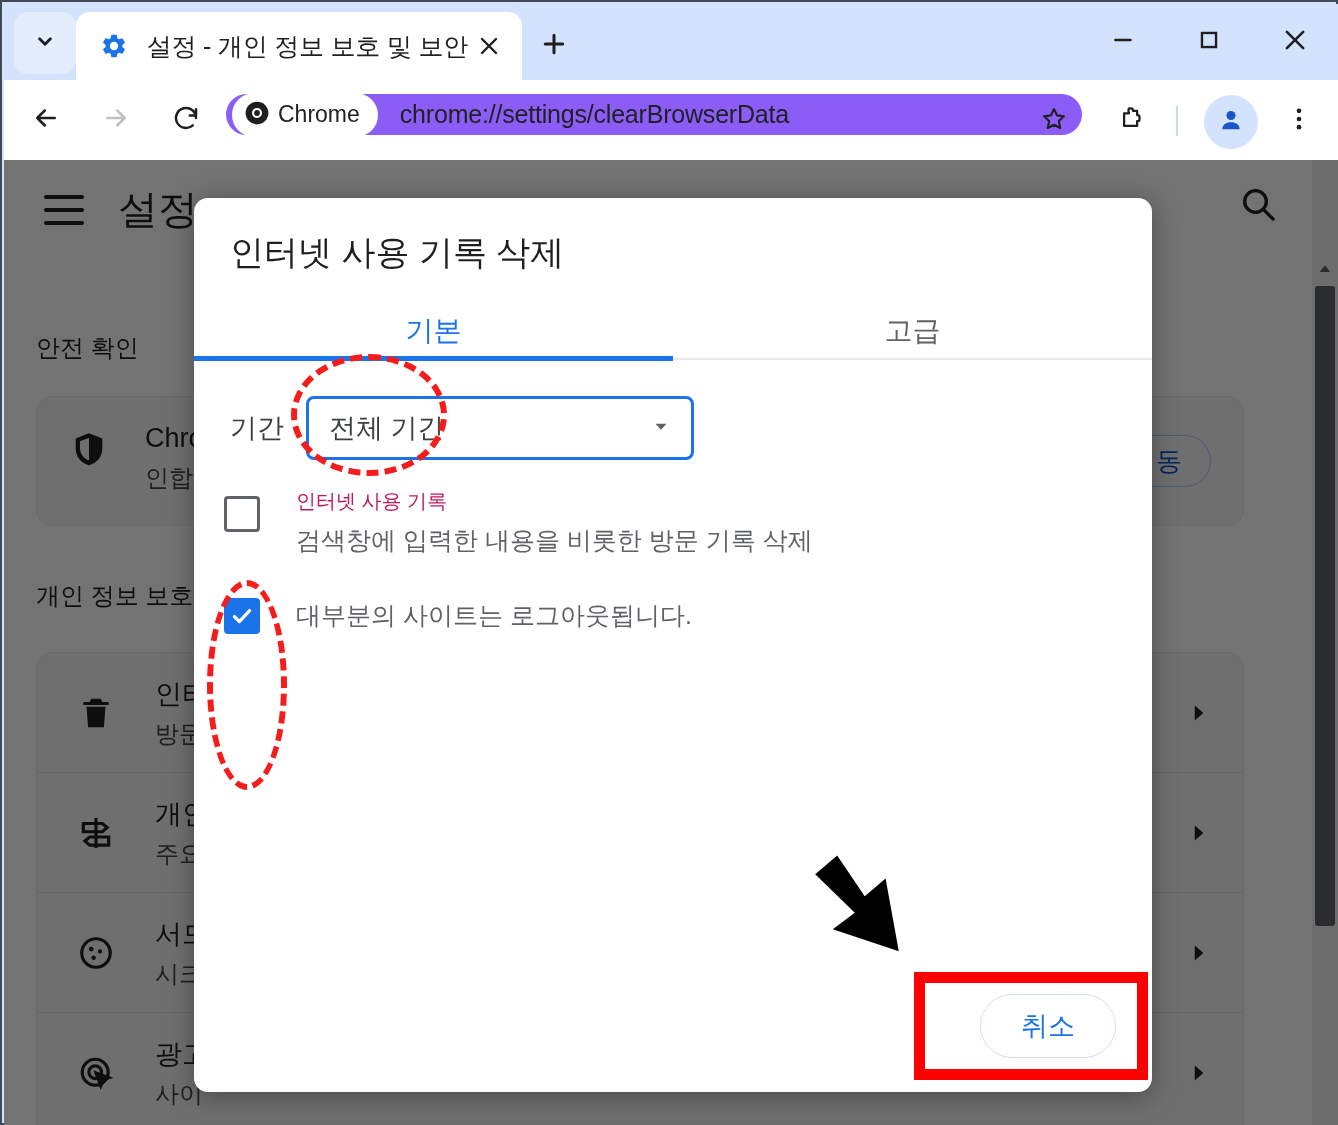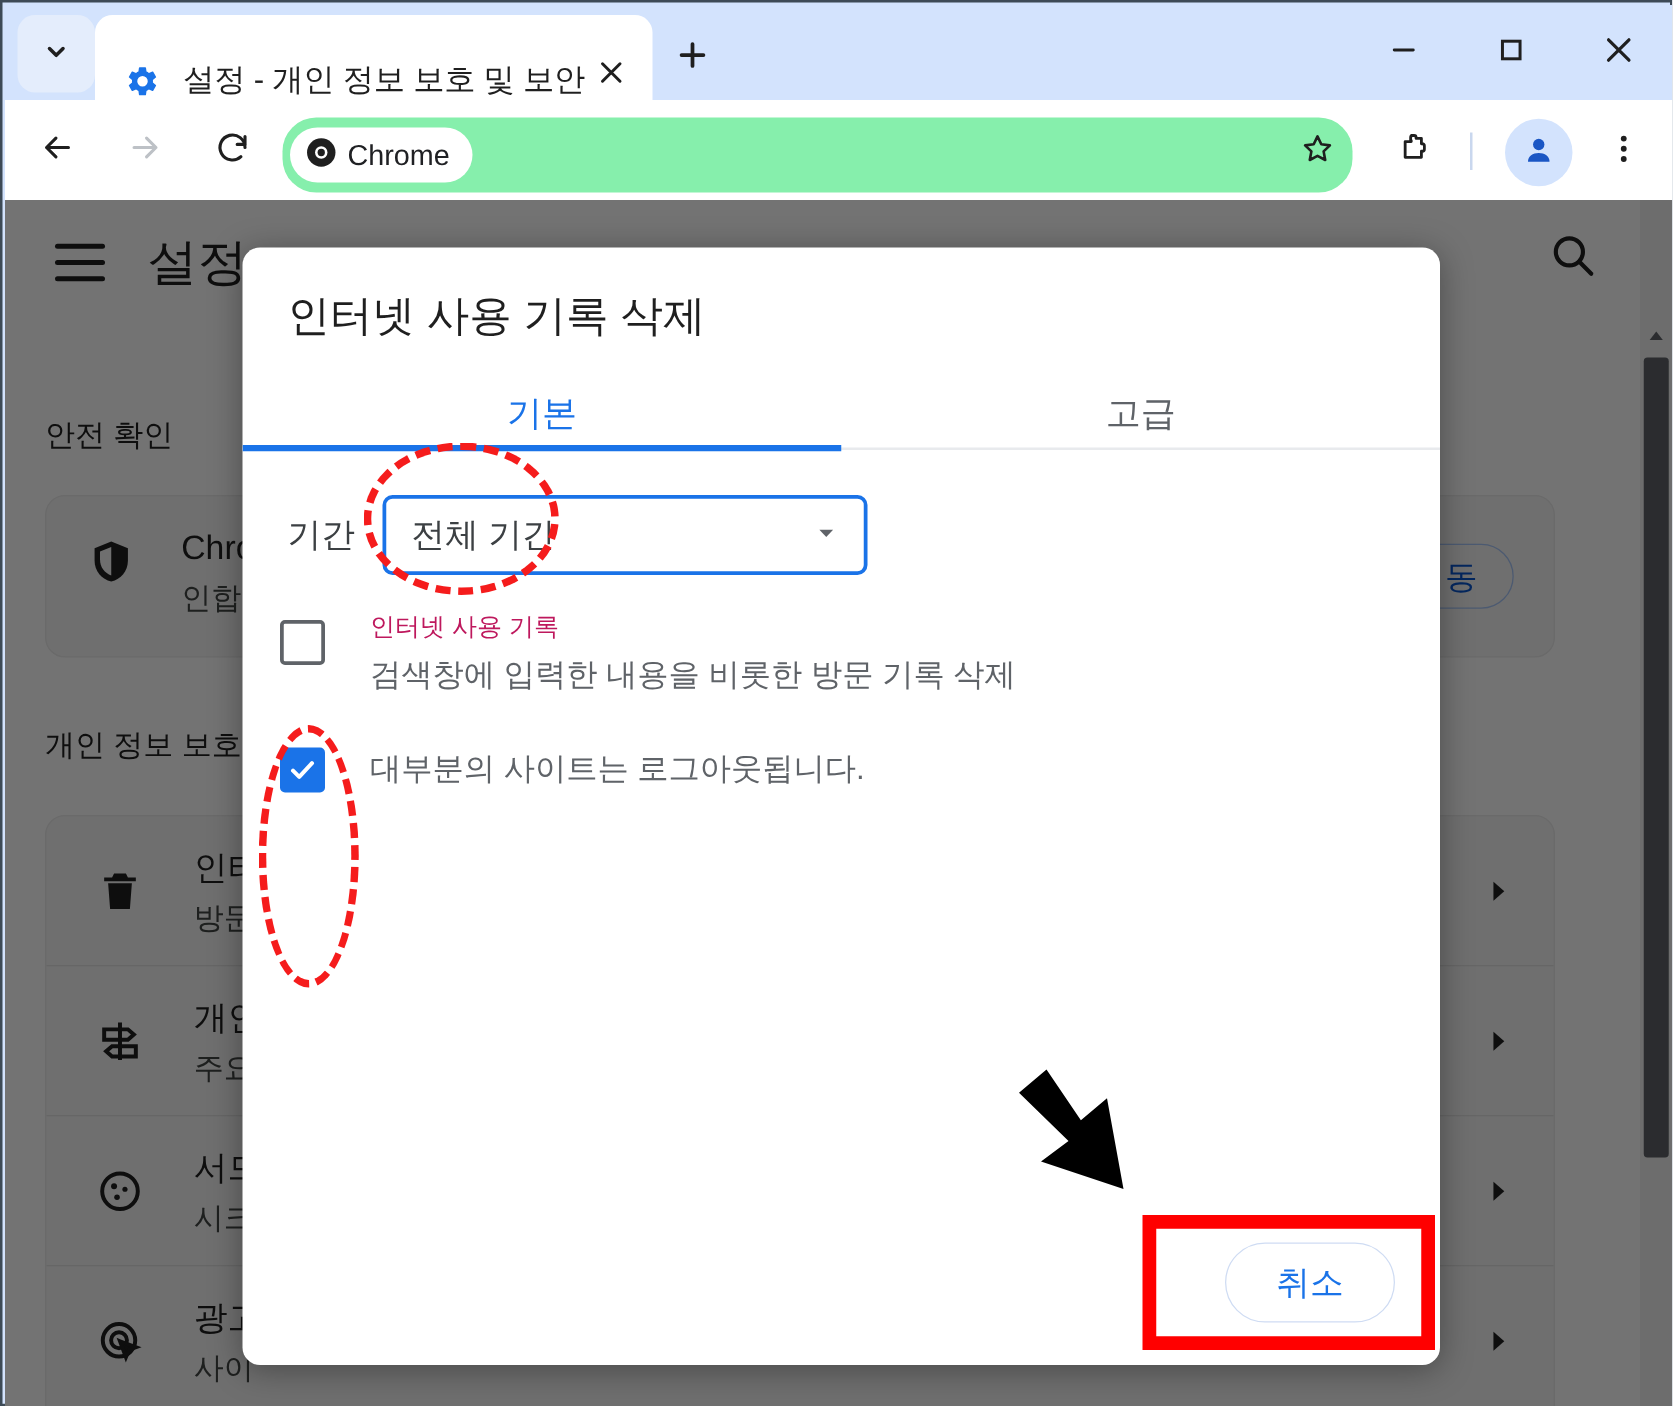--- a/index.html
+++ b/index.html
@@ -38,21 +38,21 @@
     display: flex; align-items: center; justify-content: center;
     cursor: pointer;
   }
   .tab-search svg { width: 26px; height: 26px; }
 
   .tab {
     position: absolute; left: 72px; top: 8px;
     width: 446px; height: 68px;
     background: #ffffff;
     border-radius: 14px 14px 0 0;
-    display: flex; align-items: flex-end;
+    display: flex; align-items: center;
     cursor: pointer;
   }
   .tab-favicon {
     margin-left: 24px; width: 30px; height: 30px;
     display: flex; align-items: center; justify-content: center;
   }
   .tab-title {
     margin-left: 18px;
     font-size: 25px;
     color: #1f1f1f;
@@ -88,22 +88,22 @@
     background: #ffffff;
     display: flex; align-items: center;
   }
   .navbtn {
     width: 56px; height: 56px; margin-left: 14px;
     display: flex; align-items: center; justify-content: center;
     cursor: pointer; border-radius: 50%;
   }
   .omnibox {
     position: absolute; left: 222px; top: 14px;
-    width: 856px; height: 60px;
-    background: #86efac;
+    width: 856px; height: 41px;
+    background: #8b5cf6;
     border-radius: 27px;
     display: flex; align-items: center;
     cursor: text;
   }
   .chrome-chip {
     margin-left: 6px; height: 44px;
     background: #ffffff;
     border-radius: 22px;
     display: flex; align-items: center;
     padding: 0 18px 0 12px;
@@ -412,20 +412,21 @@
         <div class="chrome-chip">
           <span>
             <svg viewBox="0 0 24 24" width="26" height="26">
               <circle cx="12" cy="12" r="10.5" fill="#1f1f1f"></circle>
               <circle cx="12" cy="12" r="4.6" fill="#ffffff"></circle>
               <circle cx="12" cy="12" r="2.7" fill="#1f1f1f"></circle>
             </svg>
           </span>
           <span class="chrome-chip-label">Chrome</span>
         </div>
+        <span class="omnibox-url">chrome://settings/clearBrowserData</span>
         <div class="omnibox-star">
           <span>
             <svg viewBox="0 0 24 24" width="28" height="28">
                 <path d="M12 3.5l2.6 5.4 5.9.8-4.3 4.1 1.1 5.9L12 16.9 6.7 19.7l1.1-5.9-4.3-4.1 5.9-.8z" fill="none" stroke="#1f1f1f" stroke-width="1.8" stroke-linejoin="round"></path>
               </svg>
           </span>
         </div>
       </div>
 
       <div class="tb-icon" style="left:1100px">

